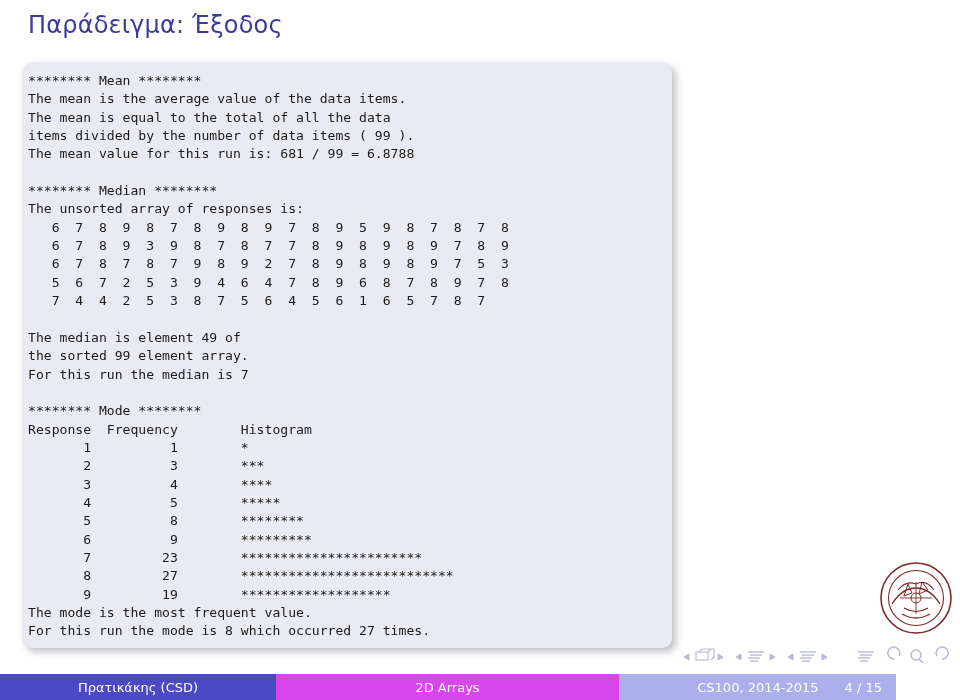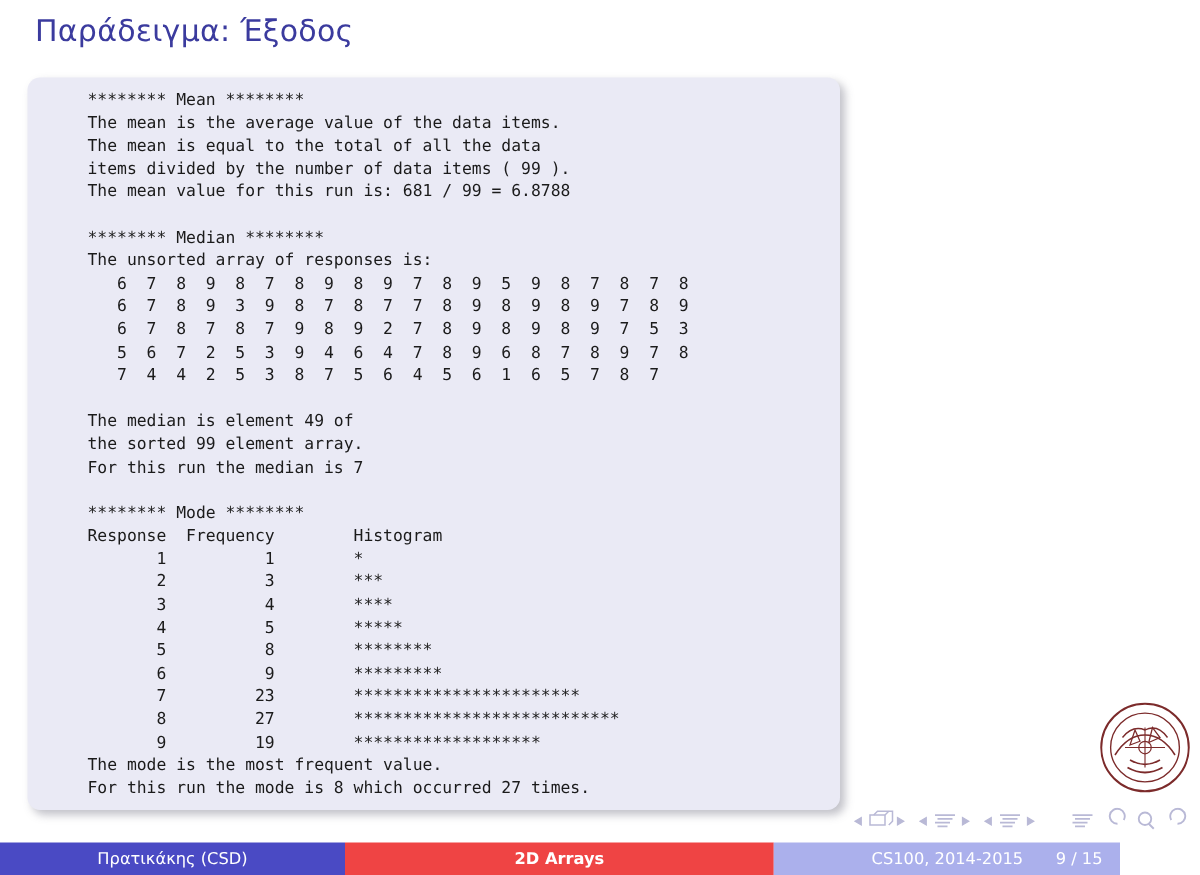--- a/index.html
+++ b/index.html
@@ -49,21 +49,20 @@
     font-size: 13.1px;
     line-height: 18.35px;
     color: #1b1b1b;
     white-space: pre;
     letter-spacing: 0px;
   }
   .code-line {
     display: block;
     white-space: pre;
     height: 18.35px;
-    margin-left: 42px;
   }
 
   
   #university-seal {
     position: absolute;
     left: 878px;
     top: 560px;
     width: 76px;
     height: 76px;
   }
@@ -97,23 +96,22 @@
     overflow: hidden;
     white-space: nowrap;
   }
   #footer-author {
     width: 296px;
     background: #4a4ac4;
     justify-content: center;
   }
   #footer-section {
     width: 368px;
-    background: #ef4444;
+    background: #d946ef;
     justify-content: center;
-    font-weight: bold;
   }
   #footer-meta {
     width: 296px;
     background: #abb0ec;
     justify-content: flex-end;
     padding-right: 14px;
     gap: 26px;
   }
   #footer-meta .meta-text { color: #ffffff; }
 </style>
@@ -187,15 +185,15 @@
       </g>
     </g>
   </svg>
 </div>
 
 <div id="footer">
   <div id="footer-author" class="footer-seg">Πρατικάκης (CSD)</div>
   <div id="footer-section" class="footer-seg">2D Arrays</div>
   <div id="footer-meta" class="footer-seg">
     <span class="meta-text">CS100, 2014-2015</span>
-    <span class="meta-text">9 / 15</span>
+    <span class="meta-text">4 / 15</span>
   </div>
 </div>
 
 </body></html>

